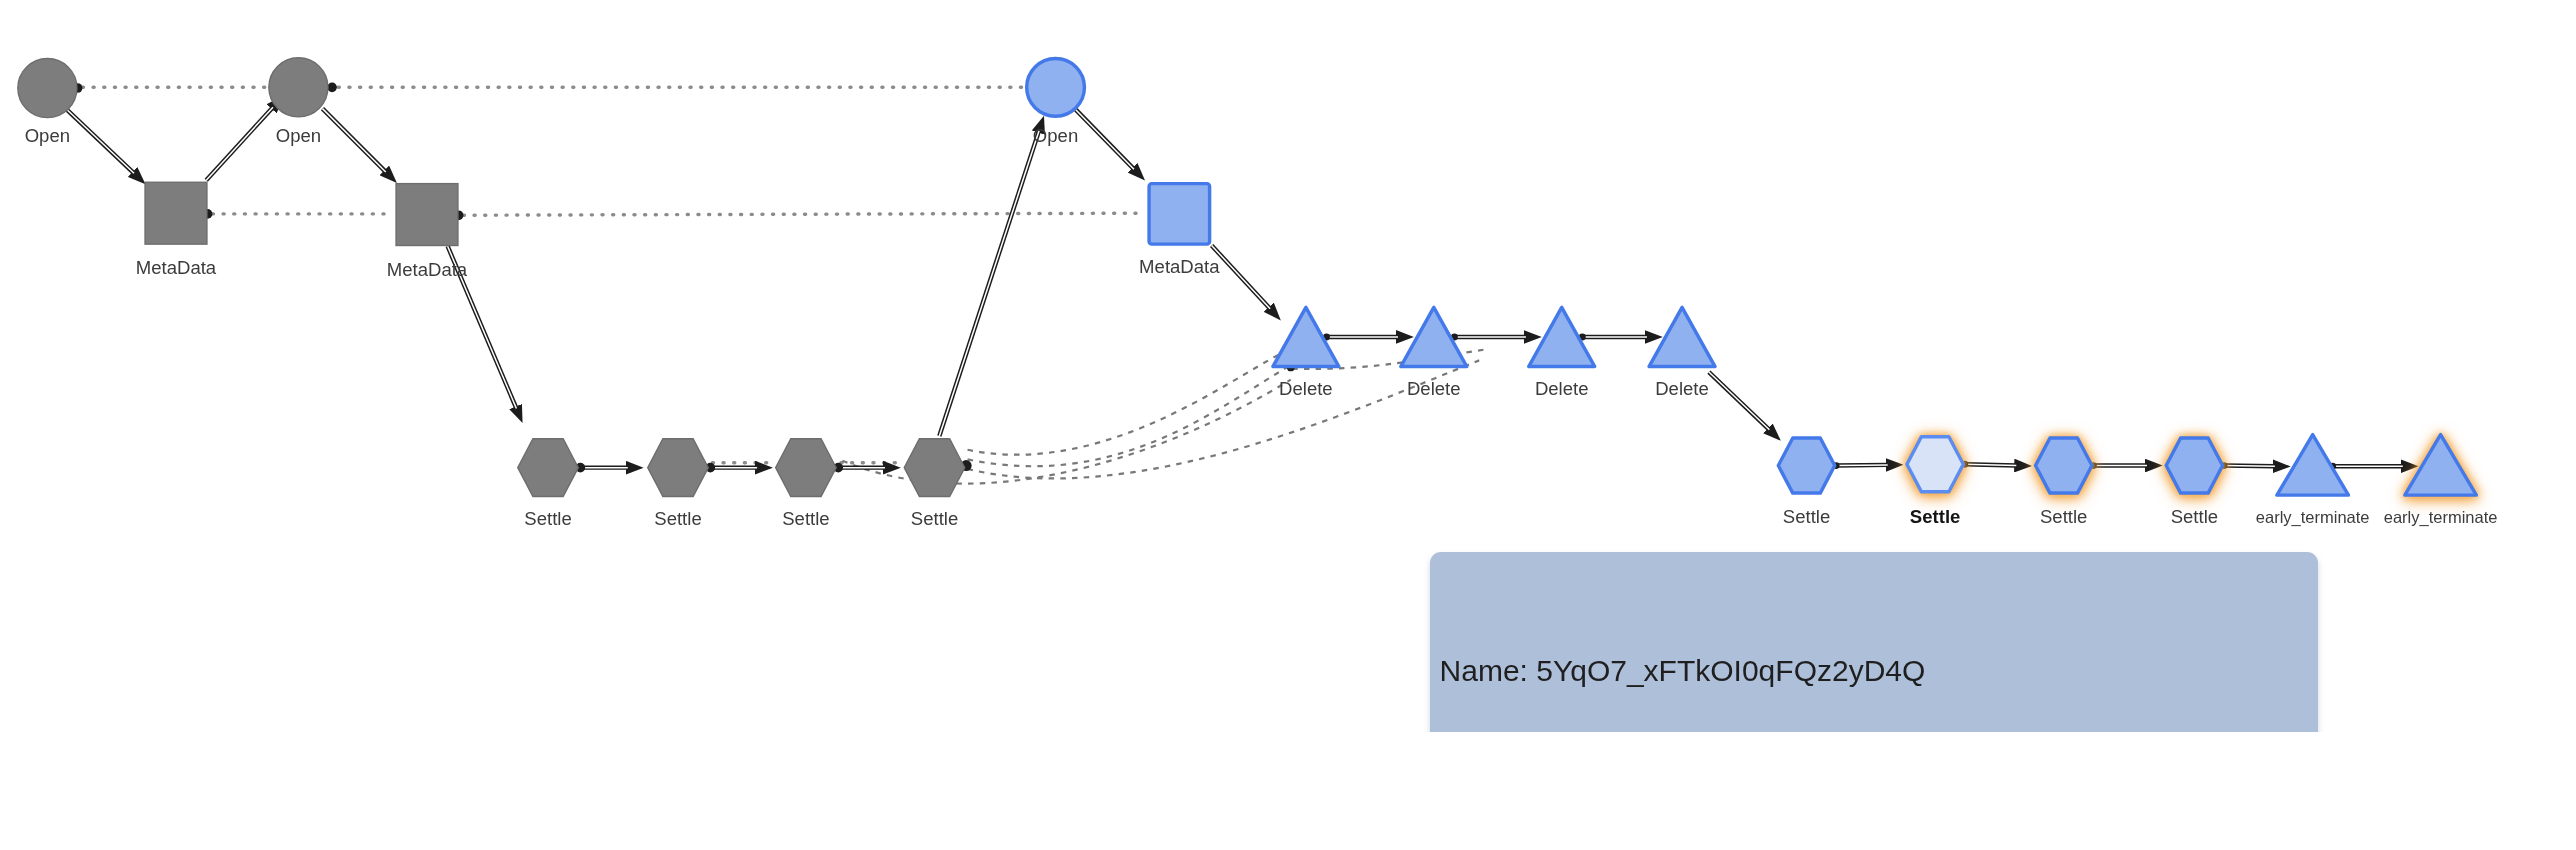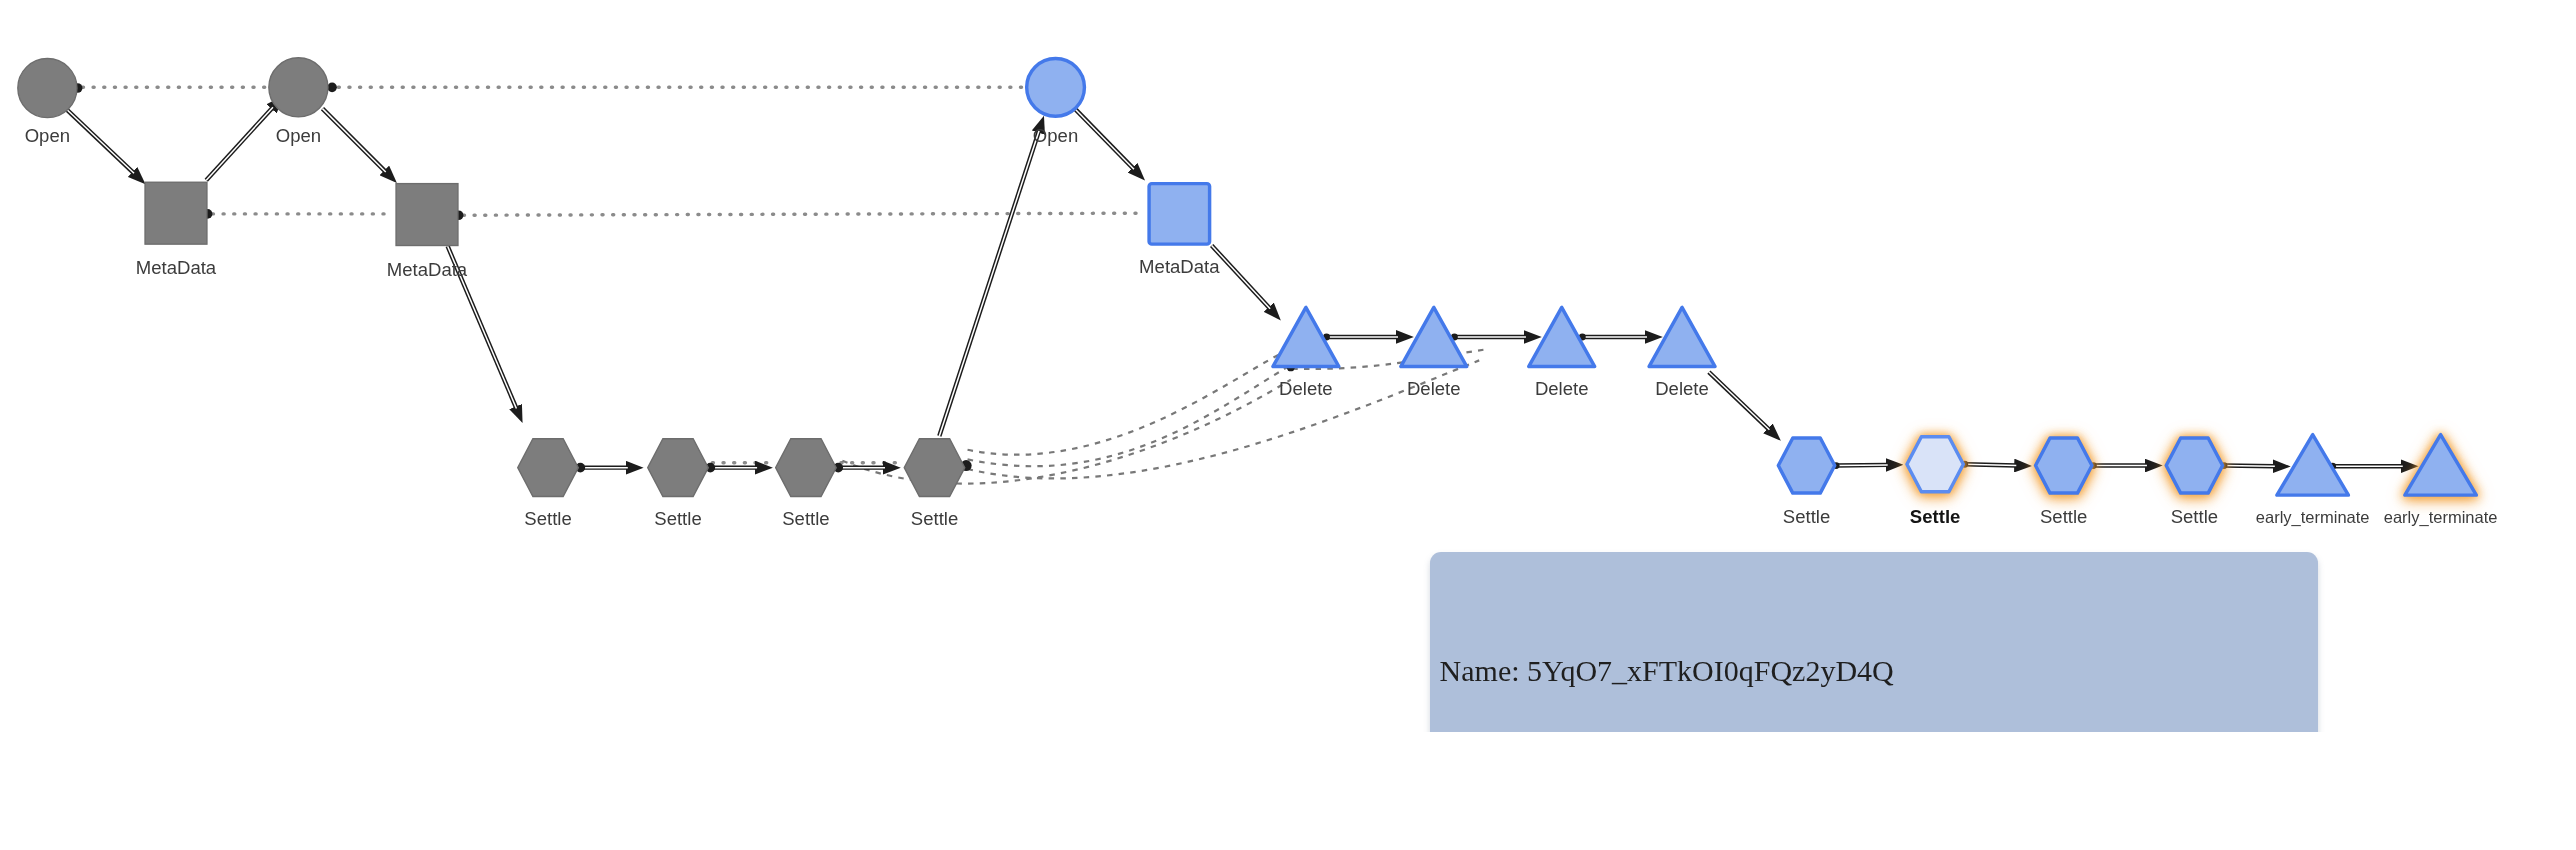--- a/index.html
+++ b/index.html
@@ -25,21 +25,21 @@
 
   
   .lbl{font-family:"Liberation Sans",sans-serif;font-size:27px;fill:#3c3c3c;text-anchor:middle;}
   .lbl.small{font-size:24px;}
   .lbl.bold{font-weight:bold;fill:#141414;}
 
   
   .info{position:absolute;left:1430px;top:552px;width:888px;height:222px;box-sizing:border-box;
         background:var(--color-info_box_bg,#aebfda);border-radius:11px;
         padding:5.5px 11px 0 9.6px;box-shadow:0 4.1px 6.2px rgba(95,112,140,.28);
-        font-family:Liberation Serif, serif;
+        font-family:Liberation Sans, sans-serif;
         font-size:30px;line-height:45px;color:var(--color-info_text,#1f1f1f);white-space:pre;}
 </style>
 </head>
 <body>
 
 <div class="stage">
 <svg width="2576" height="850" viewBox="0 0 3744 1236">
   <defs>
     <marker id="ah" viewBox="0 0 26 20" refX="3" refY="10" markerWidth="26" markerHeight="20" orient="auto" markerUnits="userSpaceOnUse">
       <path d="M0,0 L26,10 L0,20 Z"></path>

